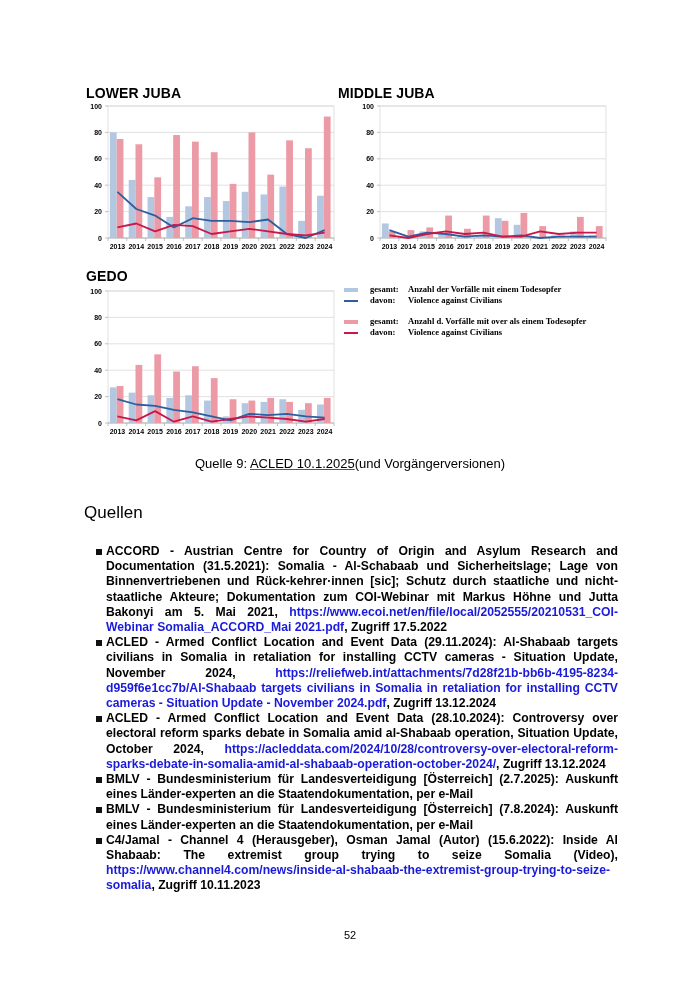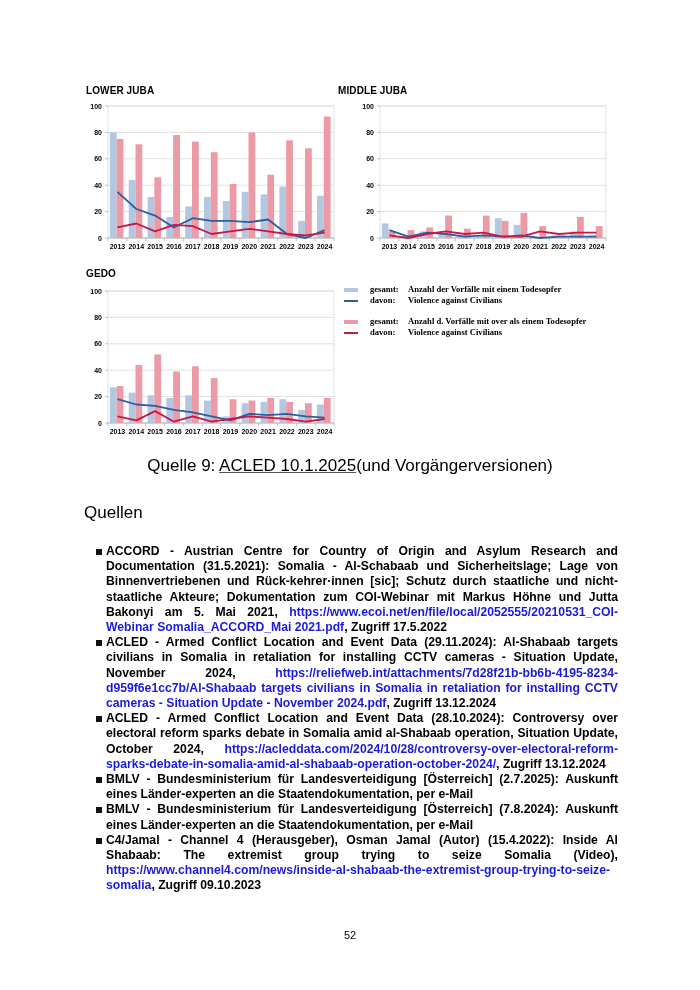--- a/index.html
+++ b/index.html
@@ -1,27 +1,27 @@
 <!DOCTYPE html>
 <html><head>
 <meta charset="utf-8">
 <style>
   html, body { margin:0; padding:0; background:#ffffff; }
   body { width:700px; height:990px; position:relative; overflow:hidden; font-family:"Liberation Sans", sans-serif; color:#000; }
-  .chart-title { position:absolute; font-weight:bold; font-size:10px; letter-spacing:0.1px; }
+  .chart-title { position:absolute; font-weight:bold; font-size:14px; letter-spacing:0.1px; }
   svg.chart { position:absolute; overflow:visible; }
   svg text { font-family:"Liberation Sans", sans-serif; }
   .legend { position:absolute; left:344px; top:284px; font-size:8.6px; font-weight:bold; line-height:11px; }
   .legend-row { position:relative; height:11px; white-space:nowrap; }
   .legend-row.gap { margin-top:10px; }
   .swatch { position:absolute; left:0; top:4px; width:14px; height:4px; }
   .swatch.line { height:2px; top:5px; }
   .legend-text { position:absolute; left:26px; top:0;font-family:Liberation Serif, serif; }
   .legend-text .pre { display:inline-block; width:38px; }
-  .caption { position:absolute; left:0; width:700px; top:456px; text-align:center; font-size:17px; }
+  .caption { position:absolute; left:0; width:700px; top:456px; text-align:center; font-size:13px; }
   .caption .link { text-decoration:underline; text-decoration-color:#555; }
   .sources-heading { position:absolute; left:84px; top:503px; font-size:17px; }
   .ref-list { position:absolute; left:96px; top:544px; width:522px; margin:0; padding:0; list-style:none; font-size:12.2px; line-height:15.2px; }
   .ref-list li { position:relative; padding-left:10px; text-align:justify; text-align-last:left;font-weight:bold; }
   .bullet { position:absolute; left:0; top:5px; width:6px; height:6px; background:#111; }
   .ref-link { color:#1a1adb; }
   .page-number { position:absolute; left:0; width:700px; top:929px; text-align:center; font-size:11px; }
 </style>
 </head>
 <body>
@@ -275,16 +275,16 @@
 </div>
 
 <div class="sources-heading">Quellen</div>
 
 <ul class="ref-list" id="ref-list">
     <li><span class="bullet"></span><span>ACCORD - Austrian Centre for Country of Origin and Asylum Research and Documentation (31.5.2021): Somalia - Al-Schabaab und Sicherheitslage; Lage von Binnenvertriebenen und Rück-kehrer·innen [sic]; Schutz durch staatliche und nicht-staatliche Akteure; Dokumentation zum COI-Webinar mit Markus Höhne und Jutta Bakonyi am 5. Mai 2021, </span><span class="ref-link">https://www.ecoi.net/en/file/local/2052555/20210531_COI-Webinar Somalia_ACCORD_Mai 2021.pdf</span><span>, Zugriff 17.5.2022</span></li>
     <li><span class="bullet"></span><span>ACLED - Armed Conflict Location and Event Data (29.11.2024): Al-Shabaab targets civilians in Somalia in retaliation for installing CCTV cameras - Situation Update, November 2024, </span><span class="ref-link">https://reliefweb.int/attachments/7d28f21b-bb6b-4195-8234-d959f6e1cc7b/Al-Shabaab targets civilians in Somalia in retaliation for installing CCTV cameras - Situation Update - November 2024.pdf</span><span>, Zugriff 13.12.2024</span></li>
     <li><span class="bullet"></span><span>ACLED - Armed Conflict Location and Event Data (28.10.2024): Controversy over electoral reform sparks debate in Somalia amid al-Shabaab operation, Situation Update, October 2024, </span><span class="ref-link">https://acleddata.com/2024/10/28/controversy-over-electoral-reform-sparks-debate-in-somalia-amid-al-shabaab-operation-october-2024/</span><span>, Zugriff 13.12.2024</span></li>
     <li><span class="bullet"></span><span>BMLV - Bundesministerium für Landesverteidigung [Österreich] (2.7.2025): Auskunft eines Länder-experten an die Staatendokumentation, per e-Mail</span></li>
     <li><span class="bullet"></span><span>BMLV - Bundesministerium für Landesverteidigung [Österreich] (7.8.2024): Auskunft eines Länder-experten an die Staatendokumentation, per e-Mail</span></li>
-    <li><span class="bullet"></span><span>C4/Jamal - Channel 4 (Herausgeber), Osman Jamal (Autor) (15.4.2022): Inside Al Shabaab: The extremist group trying to seize Somalia (Video), </span><span class="ref-link">https://www.channel4.com/news/inside-al-shabaab-the-extremist-group-trying-to-seize-somalia</span><span>, Zugriff 09.10.2023</span></li>
+    <li><span class="bullet"></span><span>C4/Jamal - Channel 4 (Herausgeber), Osman Jamal (Autor) (15.6.2022): Inside Al Shabaab: The extremist group trying to seize Somalia (Video), </span><span class="ref-link">https://www.channel4.com/news/inside-al-shabaab-the-extremist-group-trying-to-seize-somalia</span><span>, Zugriff 10.11.2023</span></li>
   </ul>
 
 <div class="page-number">52</div>
 
 </body></html>

